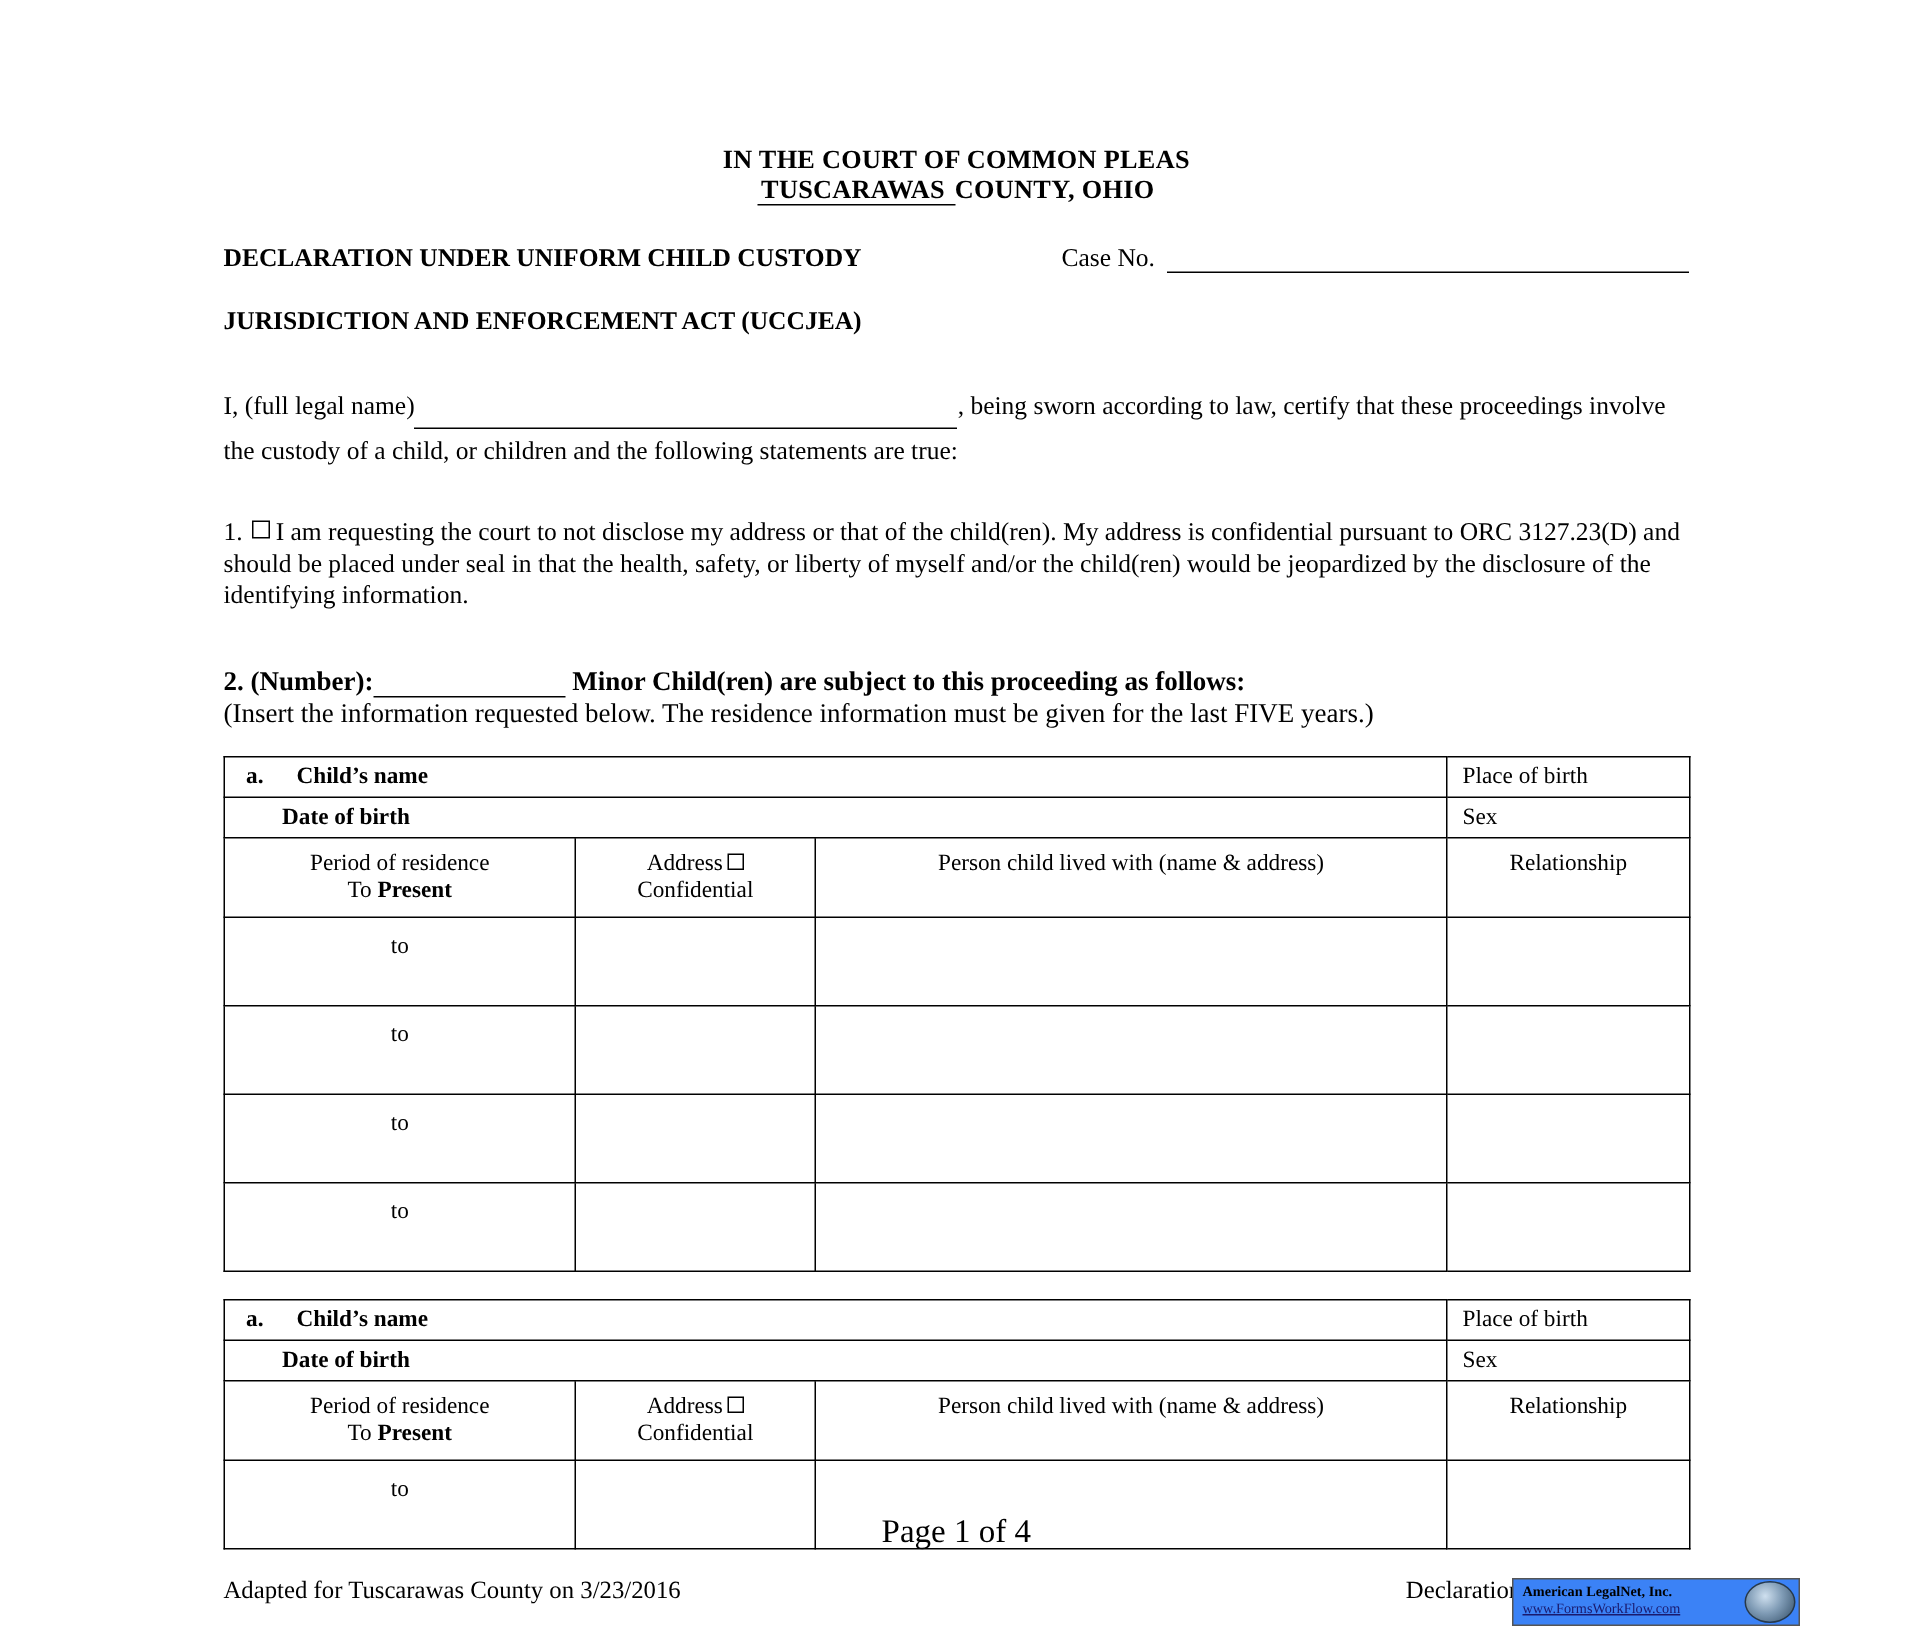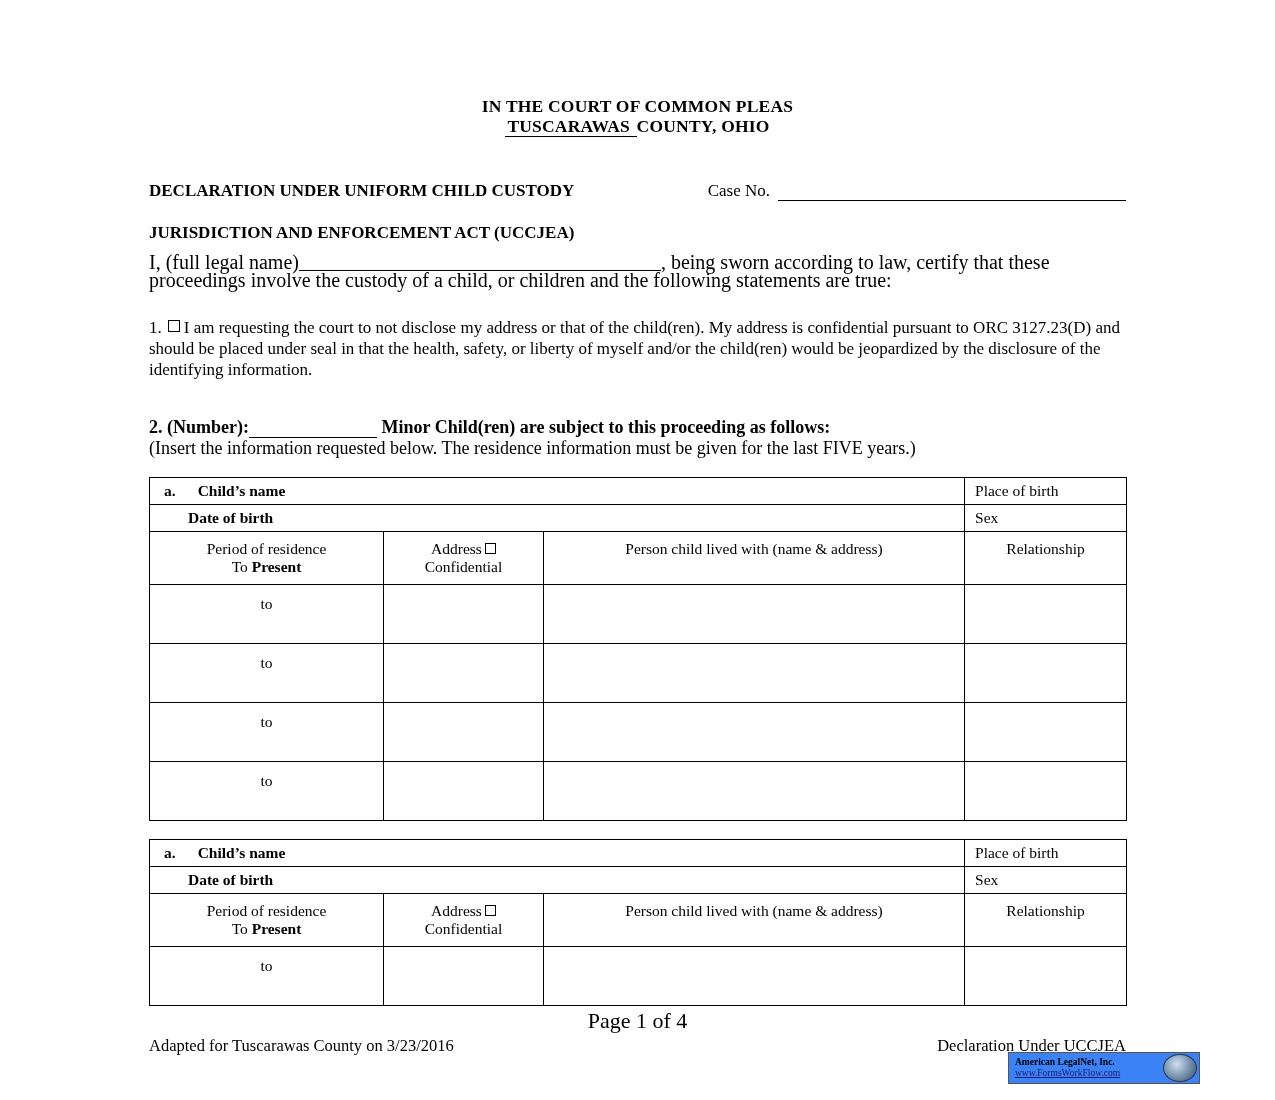--- a/index.html
+++ b/index.html
@@ -51,38 +51,37 @@
     align-items: baseline;
   }
   .title-row .left {
     font-weight: bold;
     width: 578px;
     white-space: nowrap;
   }
   .title-row .right {
     flex: 1;
     white-space: nowrap;
-    margin-top: 19px;
   }
   .case-line {
     display: inline-block;
     border-bottom: 1.2px solid #000;
     width: 348px;
     margin-left: 8px;
     vertical-align: bottom;
     height: 14px;
   }
   .title-row.second {
     margin-top: 22px;
   }
 
   .para {
-    font-size: 20px;
-    line-height: 18px;
-    margin-top: 10px;
+    font-size: 17px;
+    line-height: 30px;
+    margin-top: 32px;
   }
   .fillline {
     display: inline-block;
     border-bottom: 1.2px solid #000;
     height: 14px;
     vertical-align: bottom;
   }
   .fill-name { width: 362px; }
   .fill-number { width: 128px; }
 
@@ -162,21 +161,21 @@
     width: 977px;
     font-size: 16.5px;
   }
   .page-num {
     text-align: center;
     font-size: 22px;
   }
   .foot-row {
     display: flex;
     justify-content: space-between;
-    margin-top: 2px;
+    margin-top: 16px;
     font-size: 16.5px;
   }
   .stamp {
     position: absolute;
     left: 1008px;
     top: 1052px;
     width: 190px;
     height: 30px;
     border: 1px solid #555;
     background: #3b82f6;

